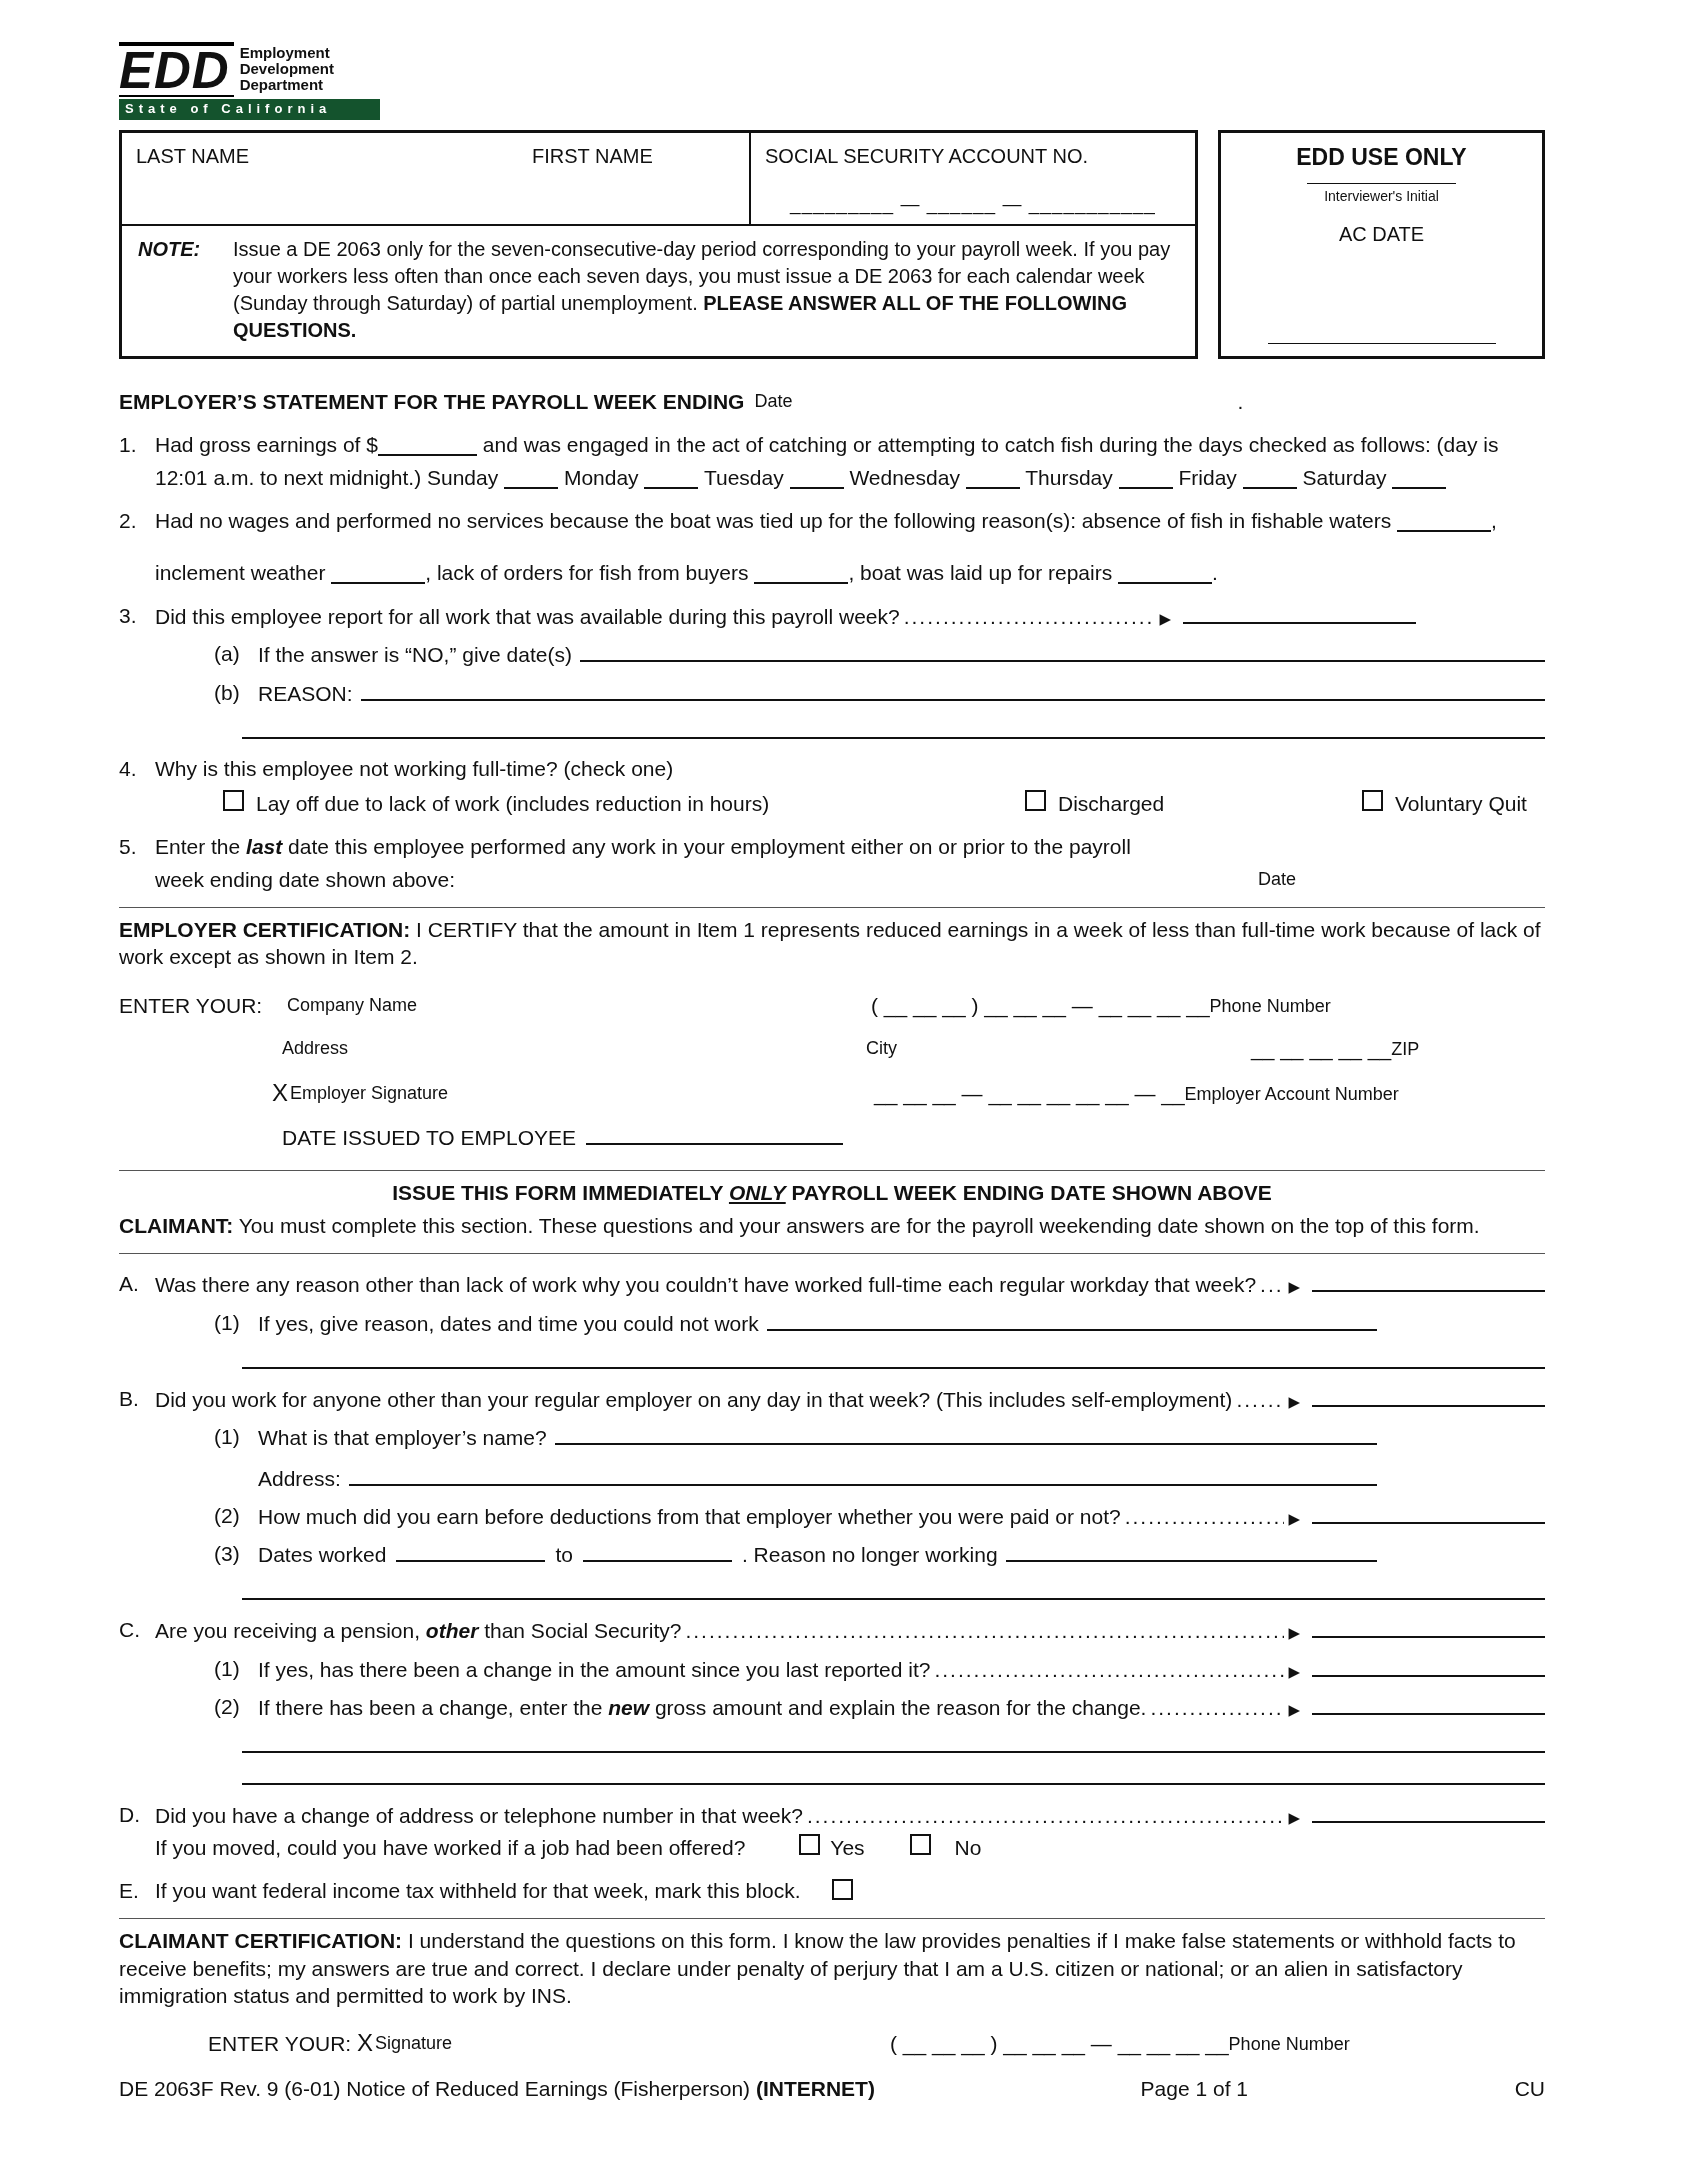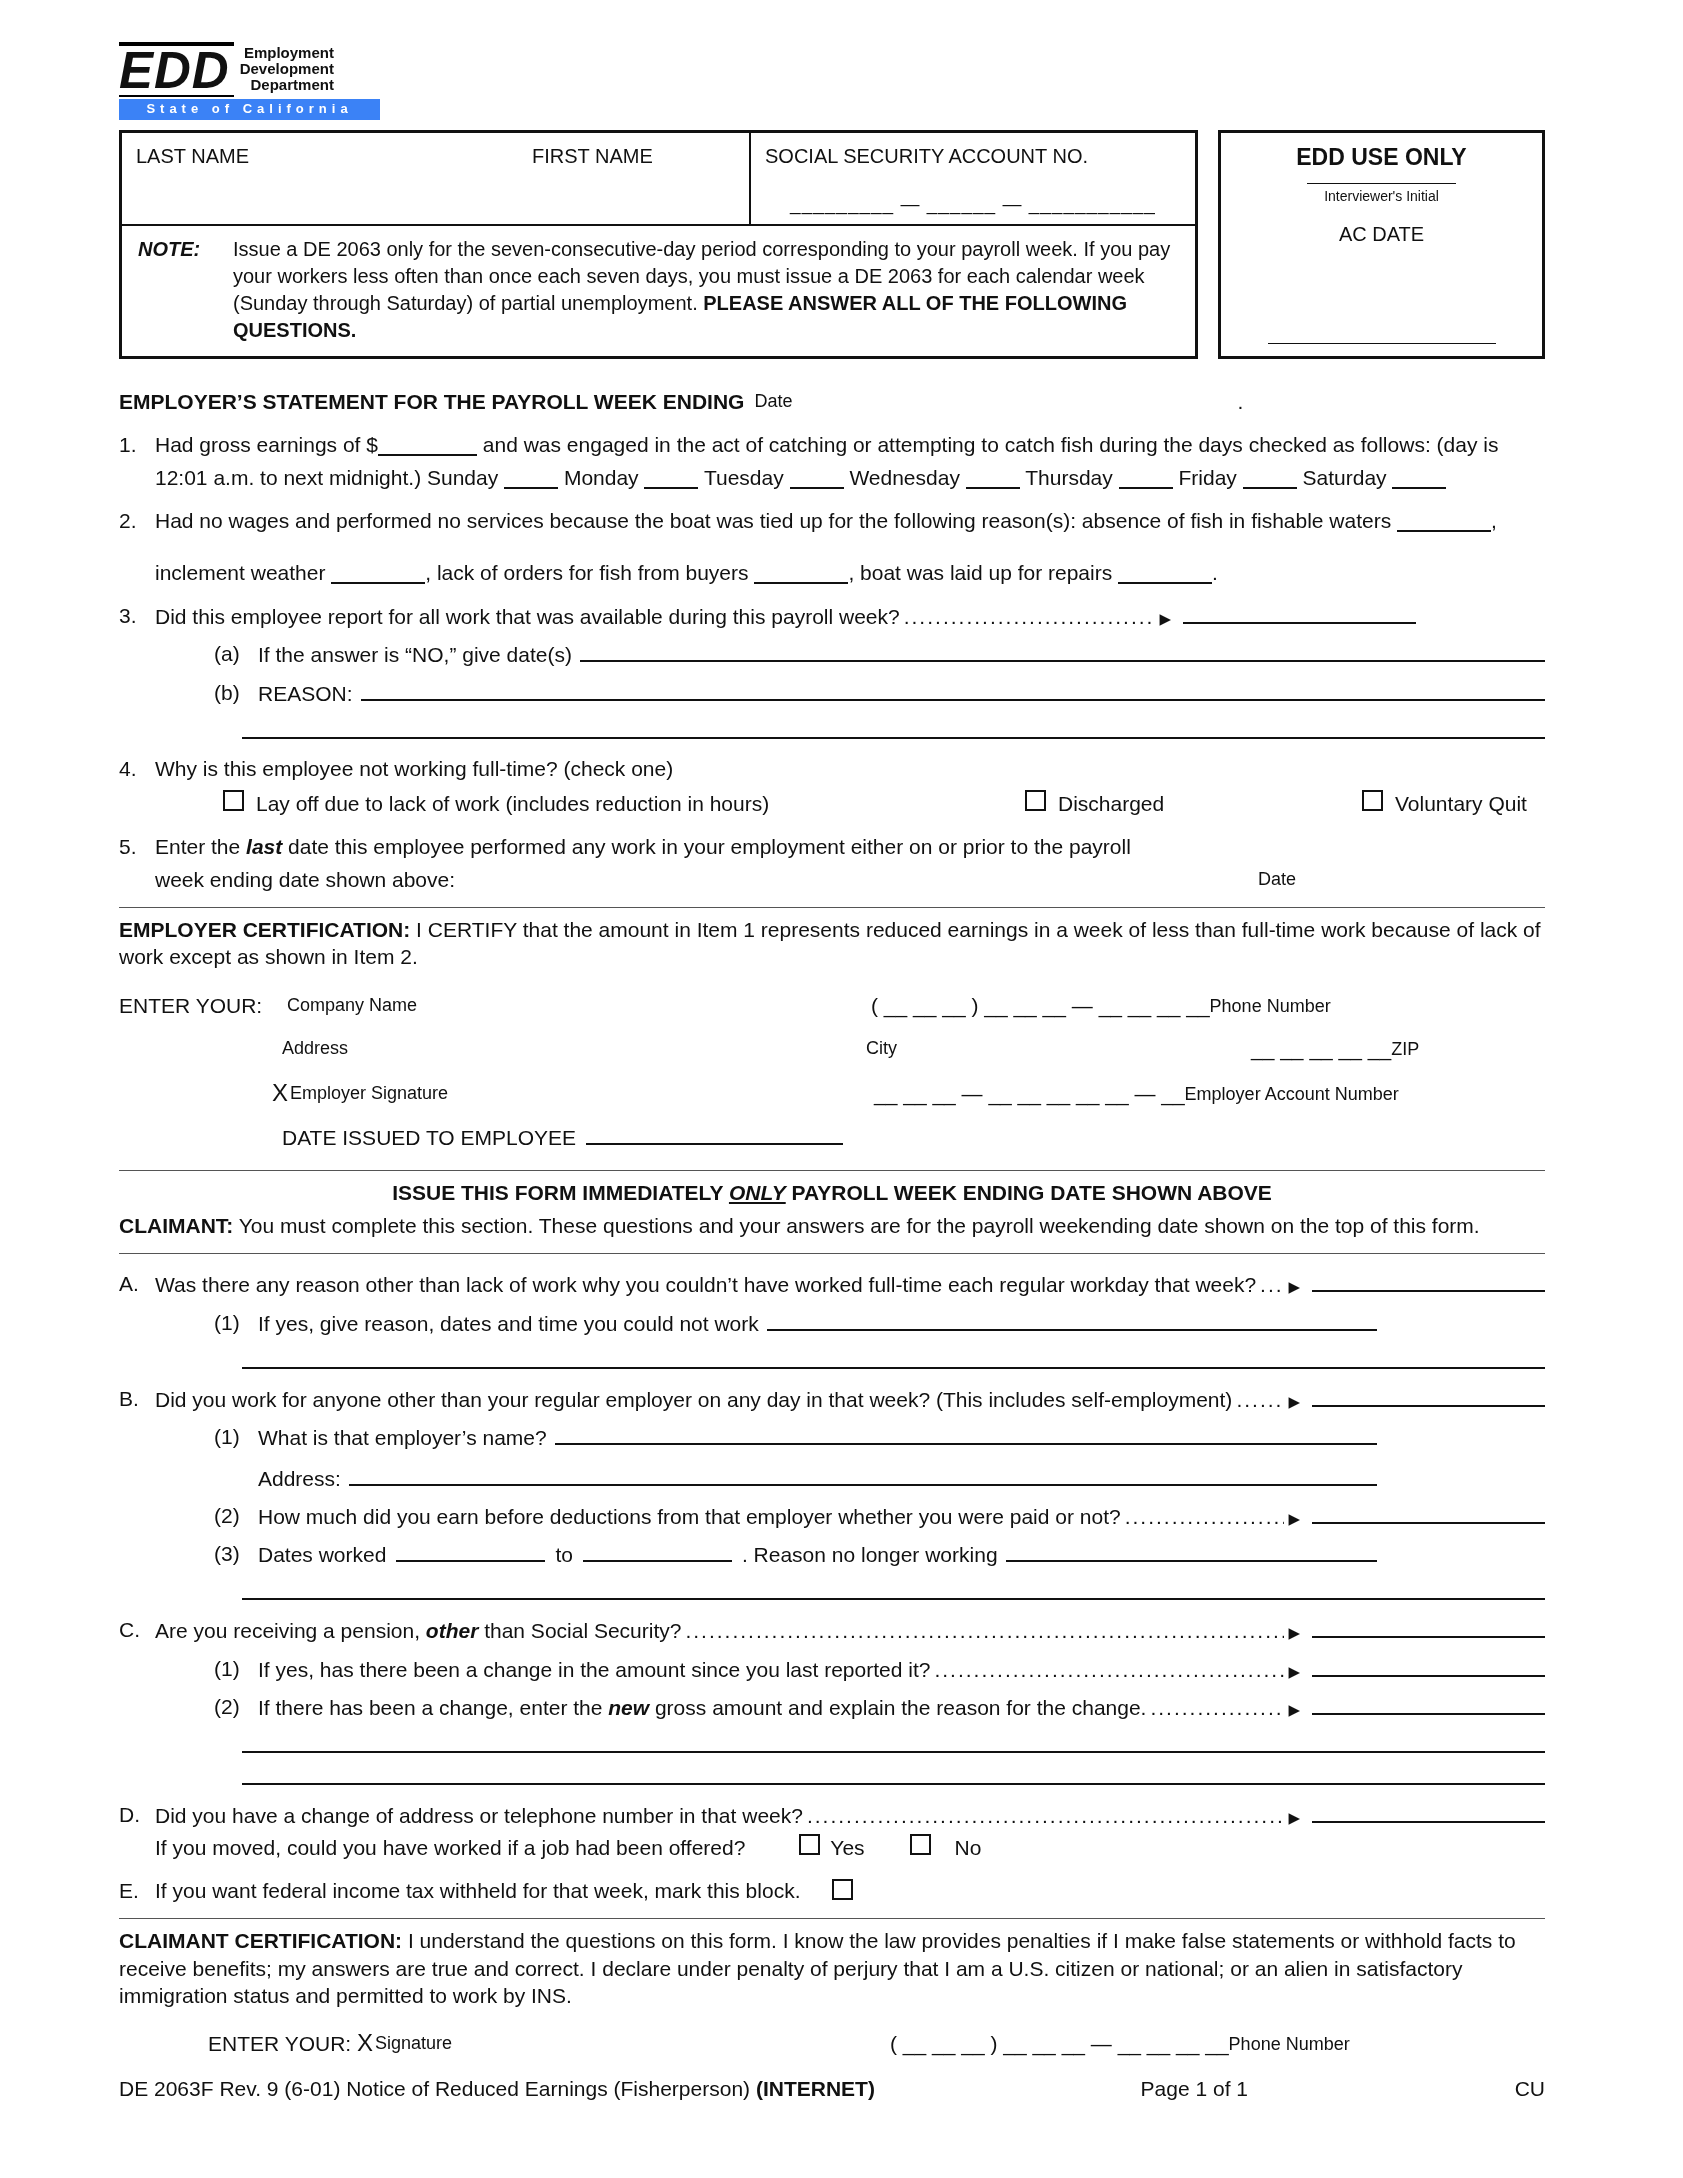--- a/index.html
+++ b/index.html
@@ -16,26 +16,26 @@
   .fill{flex:1 1 30px;height:20px;border-bottom:2px solid #111;margin-bottom:-4px;margin-left:8px;}
   .mr100{margin-right:99px}.mr130{margin-right:129px}.mr170{flex:1 1 30px;margin-right:168px}
   .cont-line{margin-left:87px;border-bottom:2px solid #111;height:30px;}
   .rule{border-top:1.5px solid #555;margin:14px 0 8px;}
   .w55{width:54px}.w95{width:94px}.w100{width:99px}.w150{width:149px}.w190{width:188px}
   .w260{width:257px}.w375{width:371px}.w480{width:475px}.w505{width:500px}.w515{width:510px}
   .g14{width:14px;flex:none}.g40{width:40px;flex:none}
   .g75{width:74px;flex:none}.g85{width:84px;flex:none}
   .i90{width:89px;flex:none}.i155{width:153px;flex:none}.i165{width:163px;flex:none}
   
-  .logo-row{display:flex;align-items:flex-end;text-align:right;}
+  .logo-row{display:flex;align-items:flex-end;}
   .logo-edd{font-size:51px;font-weight:bold;font-style:italic;letter-spacing:1px;line-height:.95;
             border-top:4px solid #000;border-bottom:2px solid #000;padding:1px 4px 0 0;}
   .logo-dept{font-size:15px;font-weight:bold;line-height:1.08;margin-left:6px;padding-bottom:4px;}
-  .logo-state{background:#3b82f6;color:#fff;font-size:13px;font-weight:bold;letter-spacing:5px;
-              padding:2px 6px;margin-top:2px;width:249px;text-align:center;white-space:nowrap;overflow:hidden;}
+  .logo-state{background:#14532d;color:#fff;font-size:13px;font-weight:bold;letter-spacing:5px;
+              padding:2px 6px;margin-top:2px;width:249px;white-space:nowrap;overflow:hidden;}
   
   .head-row{display:flex;align-items:stretch;margin-top:10px;}
   .id-box{flex:1;border:3px solid #111;margin-right:20px;display:flex;flex-direction:column;}
   .id-top{display:flex;border-bottom:2px solid #111;min-height:91px;}
   .id-left{flex:1;display:flex;padding:10px 14px;}
   .id-last{flex:1.1;font-size:20px;}
   .id-first{flex:1;text-align:center;font-size:20px;}
   .id-ssn{width:416px;border-left:2px solid #111;padding:10px 14px 8px;display:flex;flex-direction:column;font-size:20px;}
   .ssn-blanks{margin-top:auto;text-align:center;letter-spacing:1px;font-size:19px;}
   .id-note{padding:10px 16px 12px 111px;position:relative;font-size:20px;line-height:1.34;}

